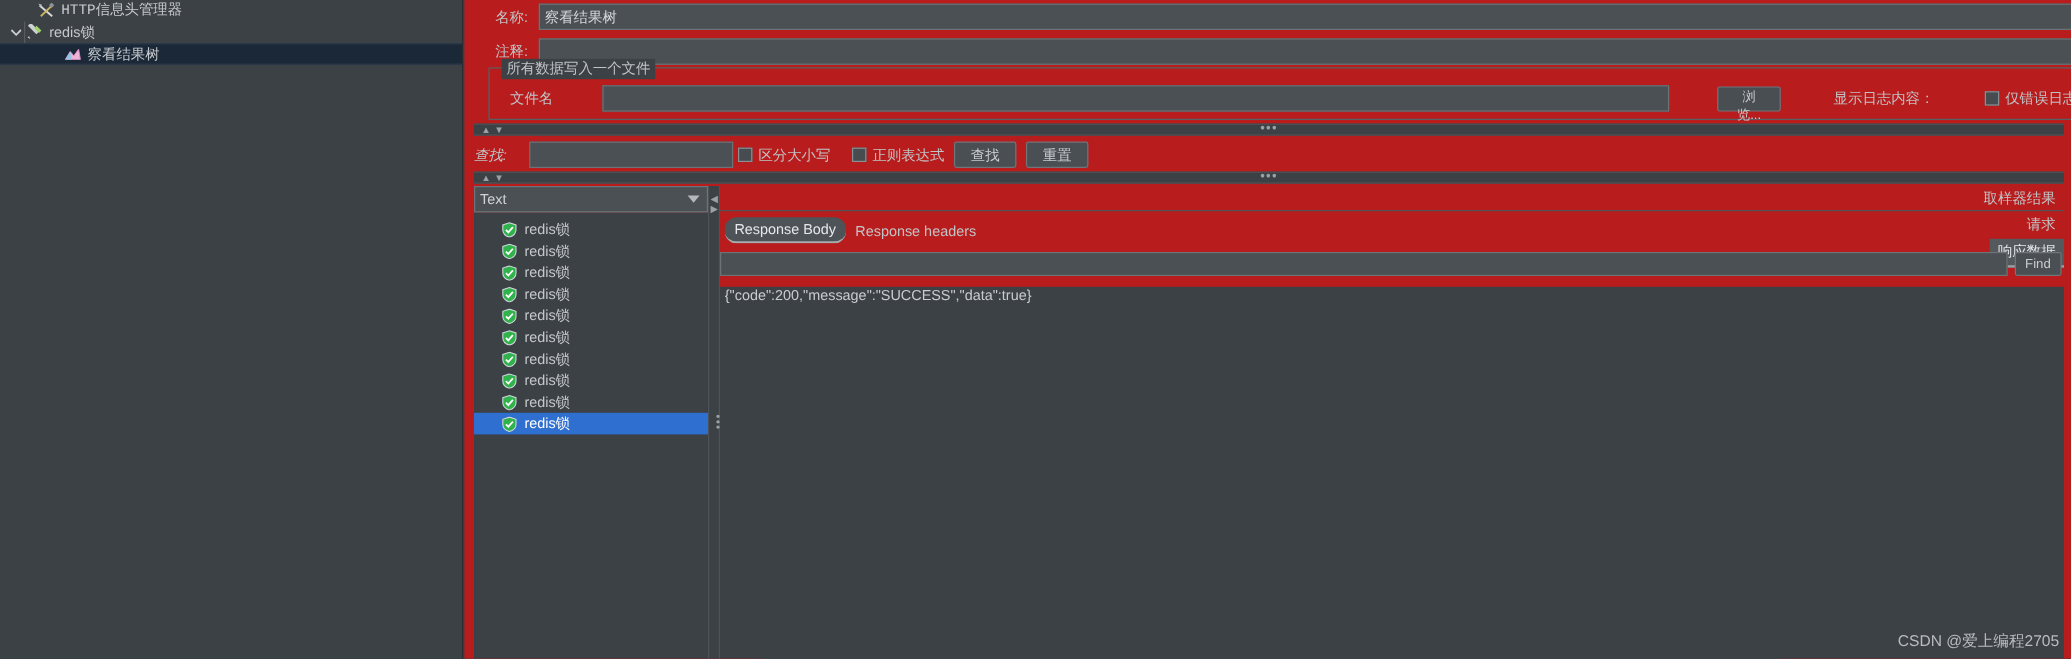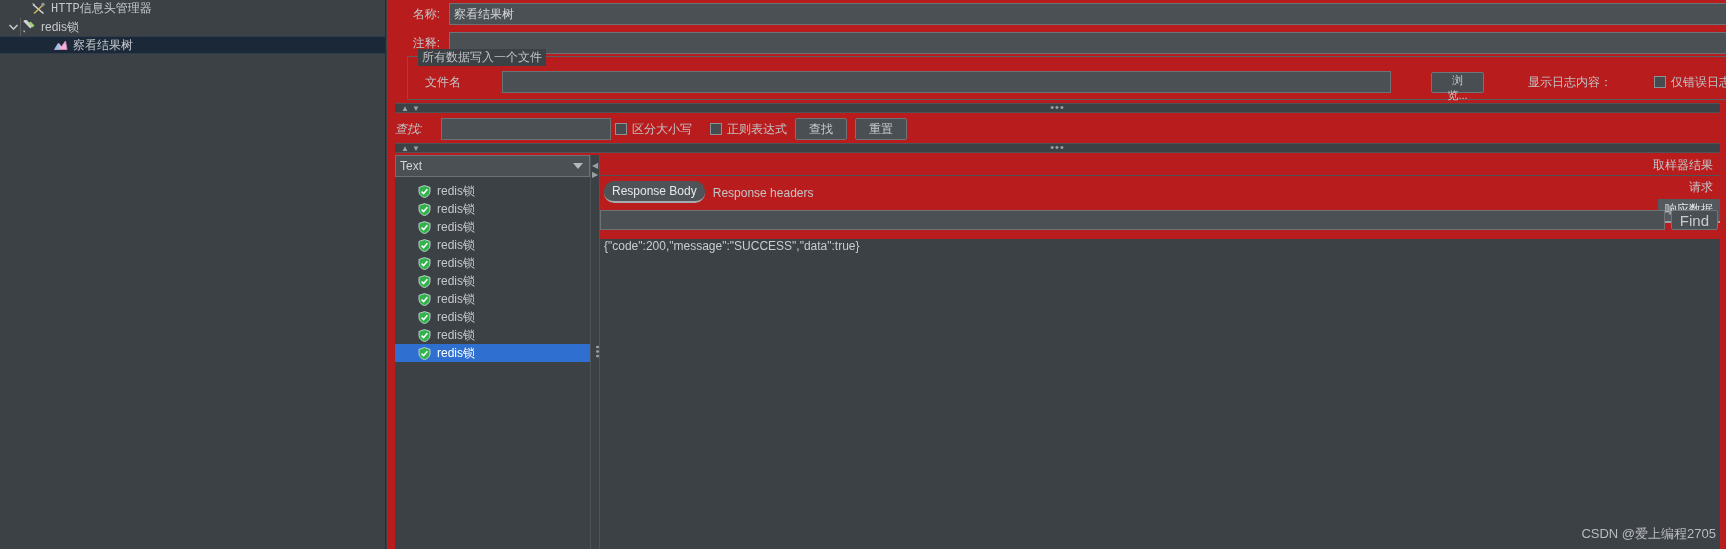--- a/index.html
+++ b/index.html
@@ -366,21 +366,21 @@
     padding-right: 2px;
   }
   .find-input {
     flex: 1;
     height: 20px;
     min-width: 0;
   }
   .btn.find-btn {
     height: 20px;
     padding: 0 8px;
-    font-size: 15px;
+    font-size: 11px;
     margin-left: 6px;
   }
   .response-area {
     flex: 1;
     margin-top: 9px;
     padding-left: 4px;
     background: #3c4146;
     overflow: hidden;
   }
   .response-text {

